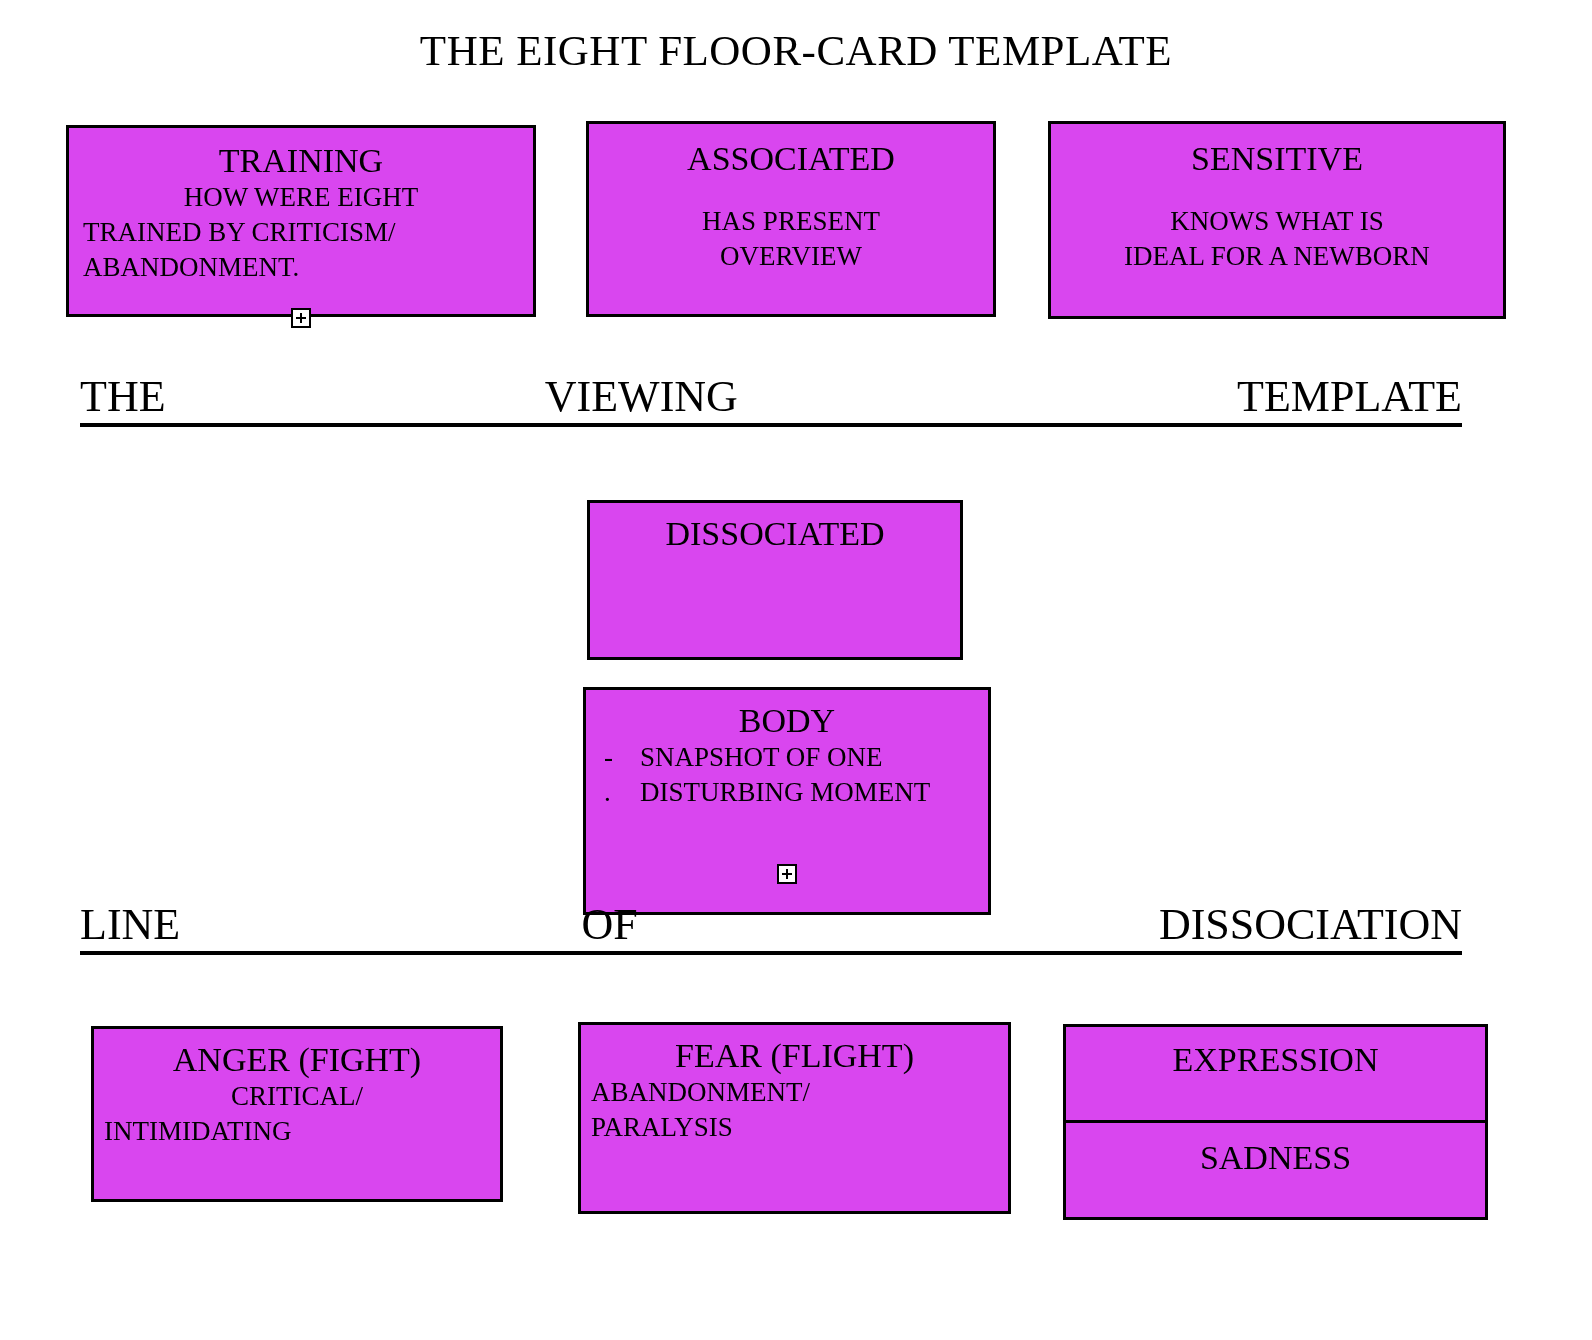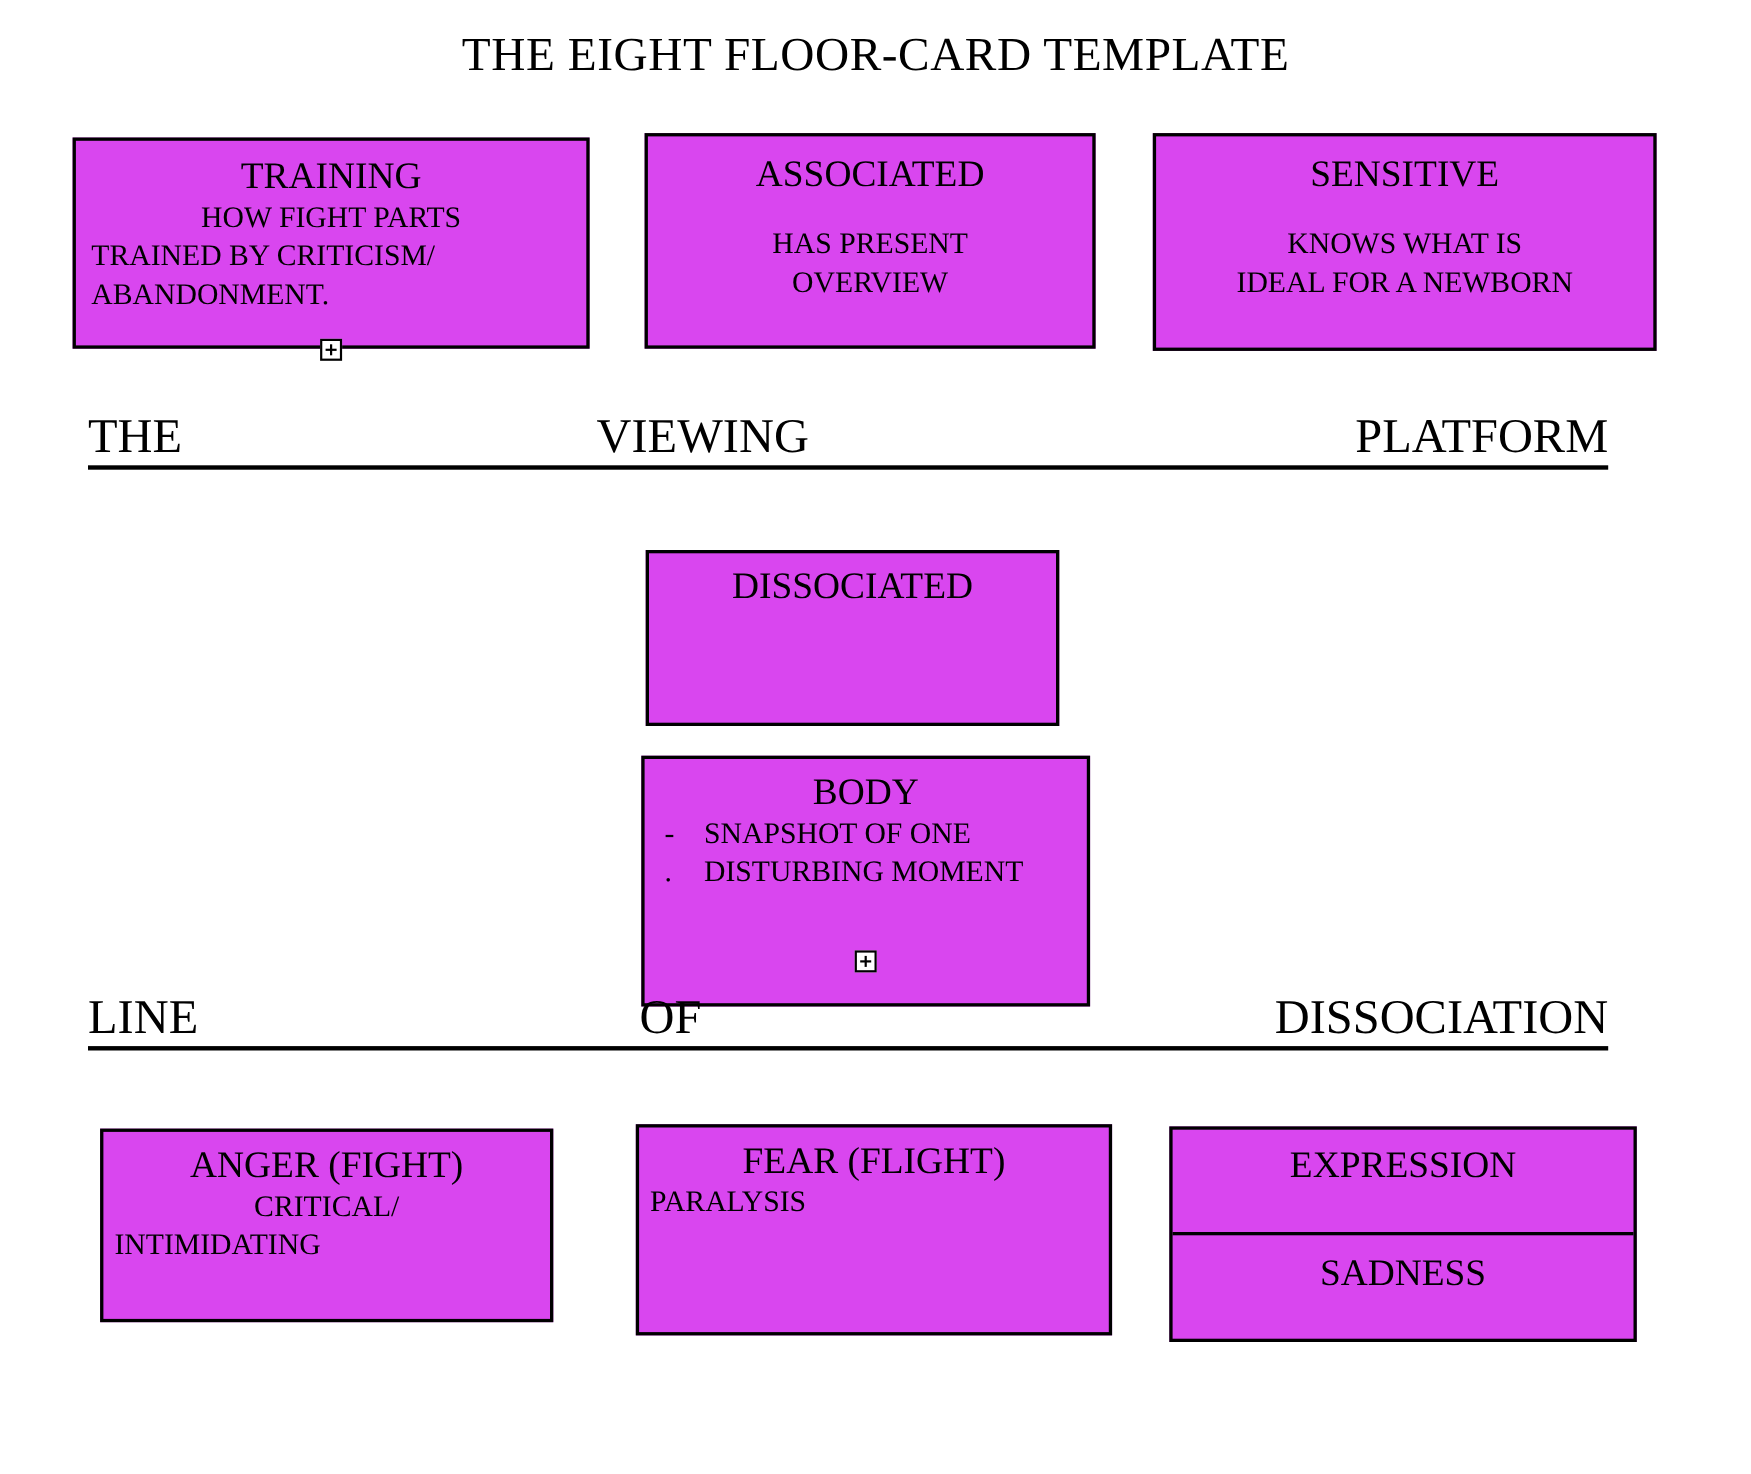--- a/index.html
+++ b/index.html
@@ -132,21 +132,21 @@
 </head>
 <body>
 
 <div class="page">
 
   <div class="doc-title">THE EIGHT FLOOR-CARD TEMPLATE</div>
 
   <div class="card" style="left:66px; top:125px; width:470px; height:192px; padding:14px 14px 0 14px;">
     <div class="card-title">TRAINING</div>
     <div class="card-lines">
-      <div class="line-center">HOW FIGHT PARTS</div>
+      <div class="line-center">HOW WERE EIGHT</div>
       <div class="line-left">TRAINED BY CRITICISM/</div>
       <div class="line-left">ABANDONMENT.</div>
     </div>
   </div>
   <div class="handle" style="left:291px; top:308px;"></div>
 
   <div class="card" style="left:586px; top:121px; width:410px; height:196px; padding:16px 12px 0 12px;">
     <div class="card-title">ASSOCIATED</div>
     <div class="card-lines">
       <div class="spacer-line"></div>
@@ -161,21 +161,21 @@
       <div class="spacer-line"></div>
       <div class="line-center">KNOWS WHAT IS</div>
       <div class="line-center">IDEAL FOR A NEWBORN</div>
     </div>
   </div>
 
   <div class="banner" style="top:375px;">
     <div class="banner-inner">
       <span class="banner-word">THE</span>
       <span class="banner-word mid">VIEWING</span>
-      <span class="banner-word">PLATFORM</span>
+      <span class="banner-word">TEMPLATE</span>
     </div>
   </div>
 
   <div class="card" style="left:587px; top:500px; width:376px; height:160px; padding:12px 10px 0 10px;font-family:Liberation Serif, serif;">
     <div class="card-title">DISSOCIATED</div>
   </div>
 
   <div class="card" style="left:583px; top:687px; width:408px; height:228px; padding:12px 8px 0 8px;">
     <div class="card-title">BODY</div>
     <div class="card-lines">
@@ -203,20 +203,21 @@
     <div class="card-title">ANGER (FIGHT)</div>
     <div class="card-lines">
       <div class="line-center">CRITICAL/</div>
       <div class="line-left">INTIMIDATING</div>
     </div>
   </div>
 
   <div class="card" style="left:578px; top:1022px; width:433px; height:192px; padding:12px 10px 0 10px;">
     <div class="card-title">FEAR (FLIGHT)</div>
     <div class="card-lines">
+      <div class="line-left">ABANDONMENT/</div>
       <div class="line-left">PARALYSIS</div>
     </div>
   </div>
 
   <div class="card split-card" style="left:1063px; top:1024px; width:425px; height:196px;">
     <div class="split-cell divided" style="padding-top:14px;">
       <span>EXPRESSION</span>
     </div>
     <div class="split-cell" style="padding-top:16px;">
       <span>SADNESS</span>

